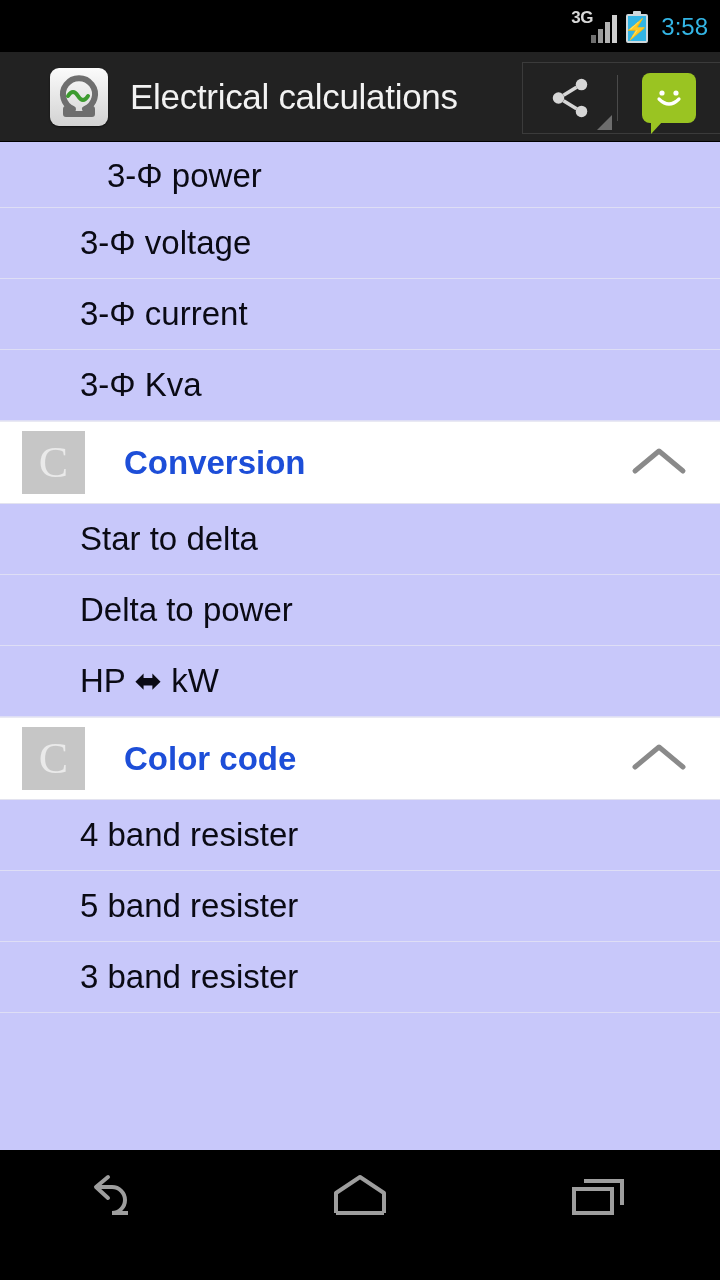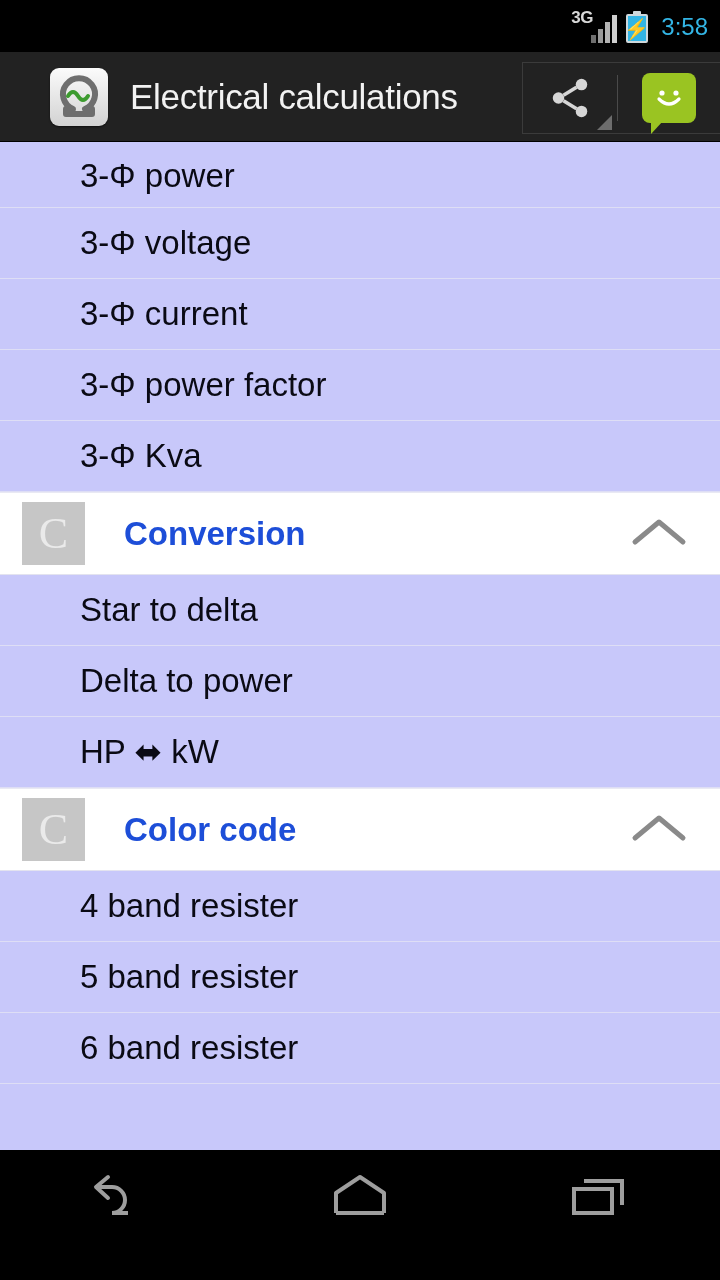--- a/index.html
+++ b/index.html
@@ -96,21 +96,21 @@
   .row {
     position:relative; height:71px; background:#C8C8FA;
     border-bottom:1px solid #dedef5;
     display:flex; align-items:center;
   }
   .row.clip-top { height:66px; align-items:flex-end; }
   .row .txt {
     font-size:33px; color:#0a0a14; padding-left:80px; line-height:40px;
     font-weight:400; white-space:nowrap;
   }
-  .row.clip-top .txt { padding-bottom:11px; }
+  .row.clip-top .txt { padding-bottom:11px;margin-left:27px; }
 
   .header {
     position:relative; height:83px; background:#ffffff;
     display:flex; align-items:center;
     border-top:1px solid #e9e9f3; border-bottom:1px solid #e3e3ef;
   }
   .badge {
     width:63px; height:63px; margin-left:22px; background:#c6c6c6;
     display:flex; align-items:center; justify-content:center;
     font-family:"Liberation Serif", serif; font-size:44px;
@@ -192,23 +192,20 @@
     <div class="row clip-top">
       <span class="txt">3-Φ power</span>
     </div>
     <div class="row">
       <span class="txt">3-Φ voltage</span>
     </div>
     <div class="row">
       <span class="txt">3-Φ current</span>
     </div>
     <div class="row">
-      <span class="txt">3-Φ power factor</span>
-    </div>
-    <div class="row">
       <span class="txt">3-Φ Kva</span>
     </div>
 
     <div class="header">
       <span class="badge">C</span>
       <span class="htxt">Conversion</span>
       <span class="chev">
         <svg width="58" height="34" viewBox="0 0 58 34">
           <path d="M5 27 L29 7 L53 27" fill="none" stroke="#8a8a8a" stroke-width="5" stroke-linecap="round" stroke-linejoin="round"></path>
         </svg>
@@ -235,21 +232,21 @@
       </span>
     </div>
 
     <div class="row">
       <span class="txt">4 band resister</span>
     </div>
     <div class="row">
       <span class="txt">5 band resister</span>
     </div>
     <div class="row">
-      <span class="txt">6 band resister</span>
+      <span class="txt">3 band resister</span>
     </div>
 
   </div>
 
   <div class="navbar">
     <div class="navbtn">
       <svg width="64" height="52" viewBox="0 0 64 52">
         <path d="M40 44 L24 44 A13 13 0 0 0 24 18 L10 18" fill="none" stroke="#9e9e9e" stroke-width="4"></path>
         <path d="M20 8 L8 18 L20 29" fill="none" stroke="#9e9e9e" stroke-width="4" stroke-linecap="round" stroke-linejoin="round"></path>
       </svg>

